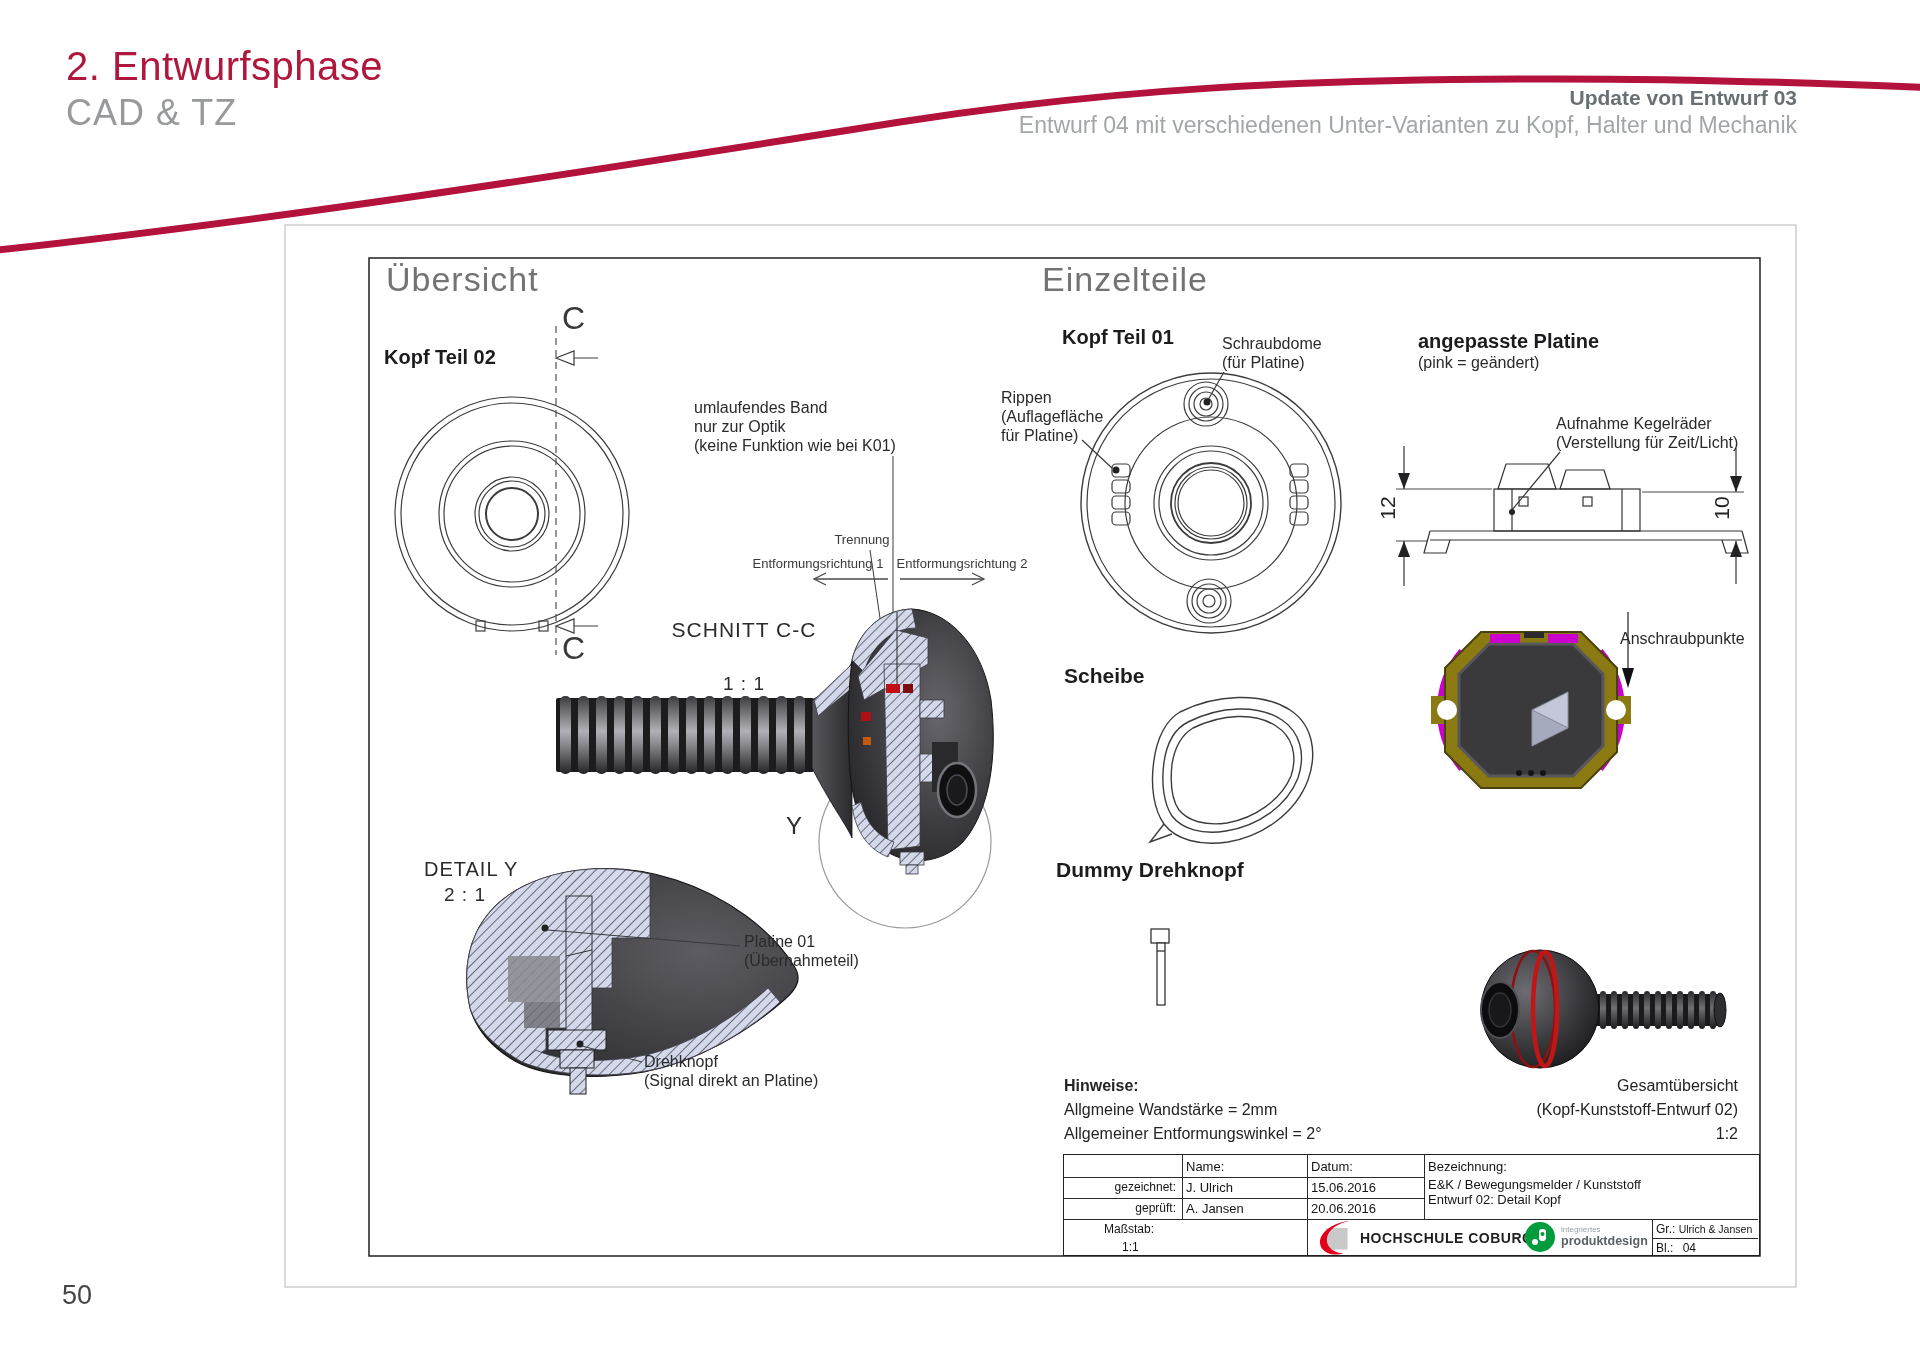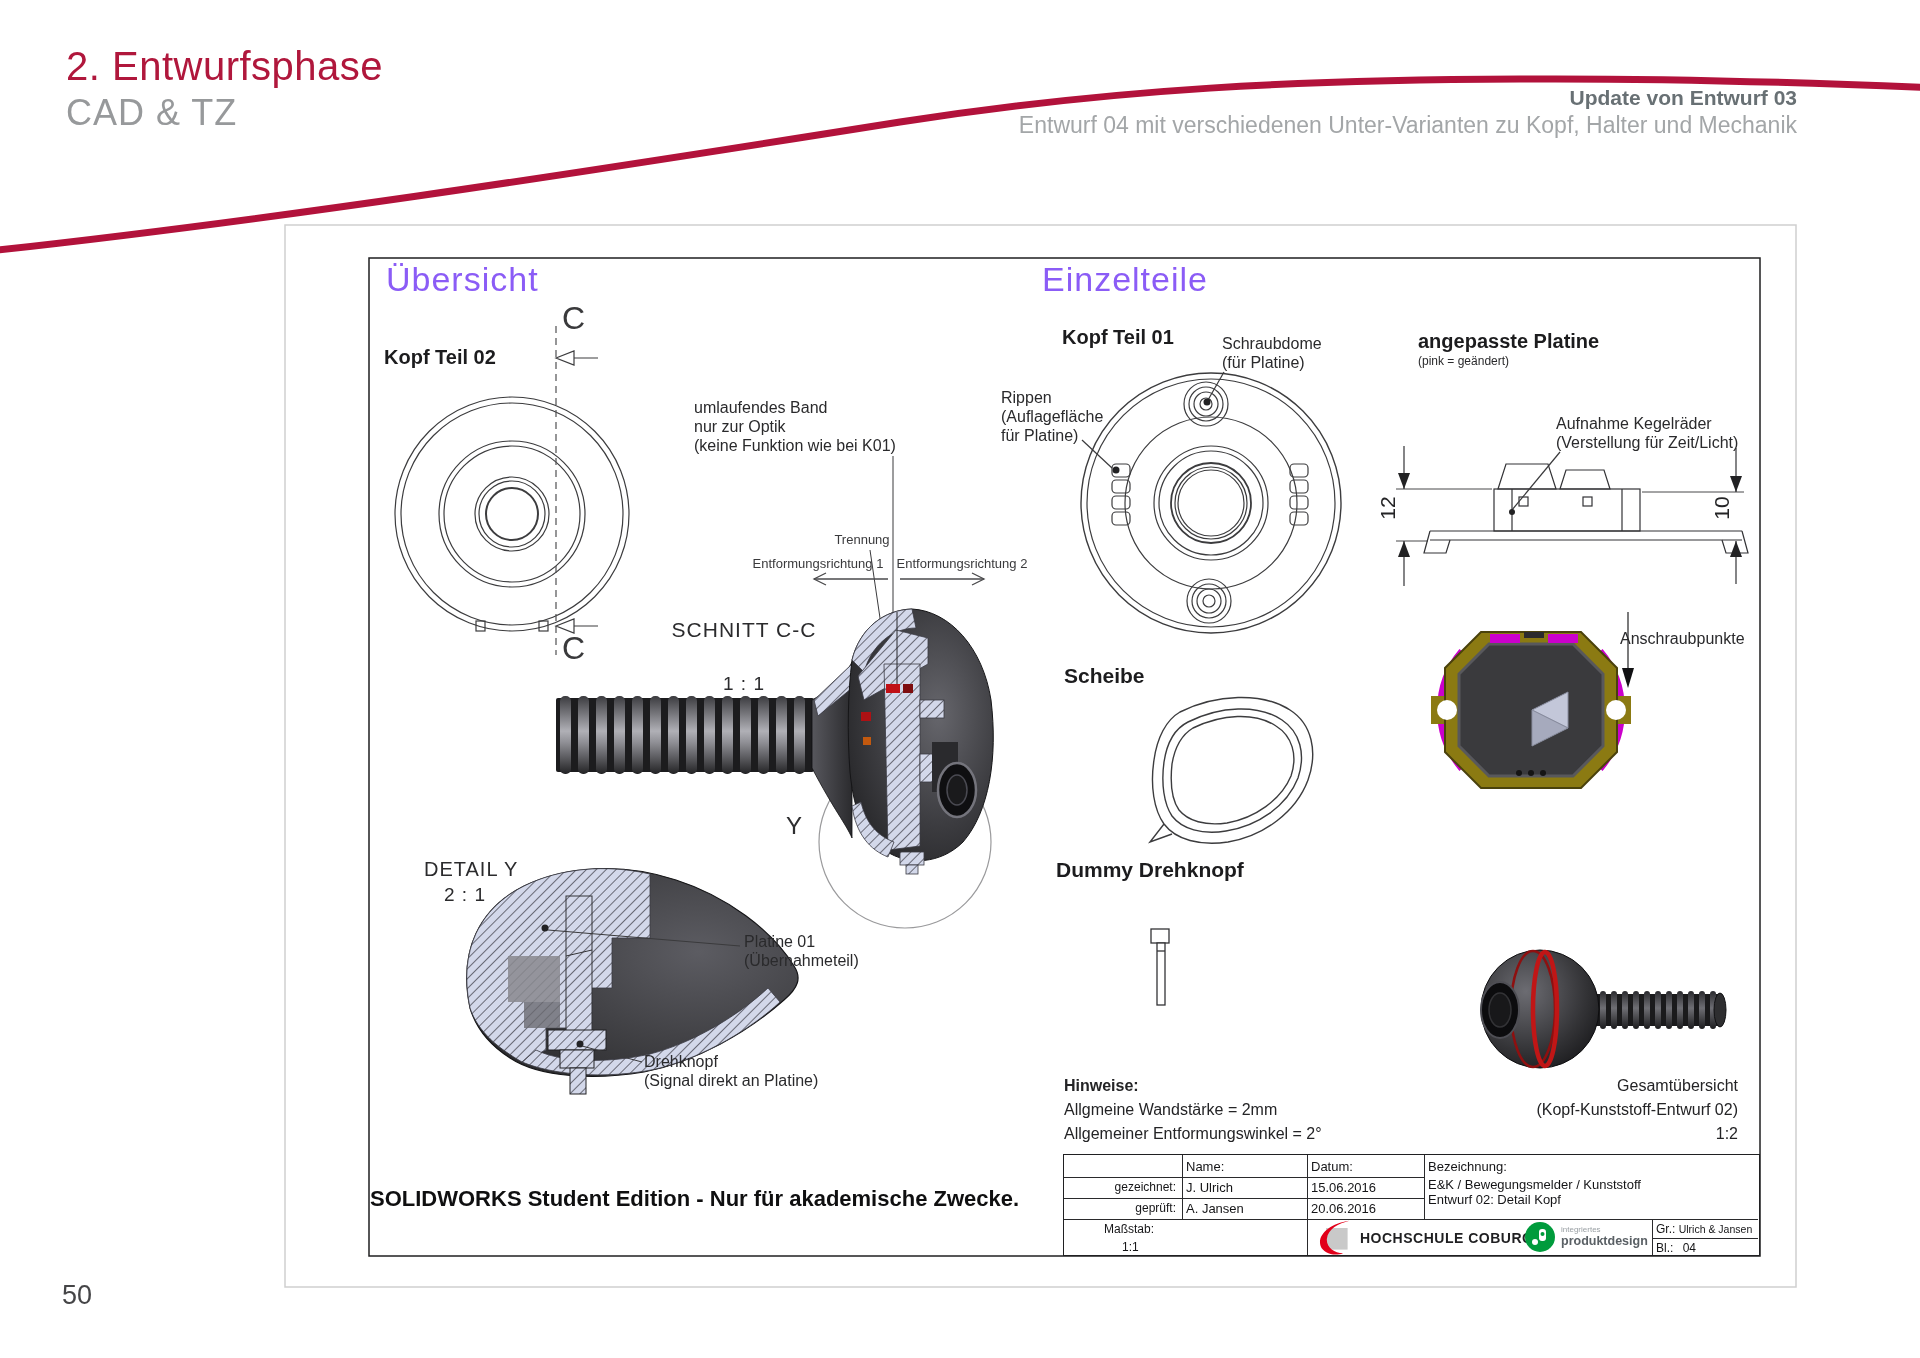--- a/index.html
+++ b/index.html
@@ -6,21 +6,21 @@
   #canvas{position:relative;width:1920px;height:1330px;background:#fff;overflow:hidden;
           font-family:"Liberation Sans",sans-serif;}
   #art{position:absolute;left:0;top:0;}
   .t{position:absolute;white-space:nowrap;color:#2d2d30;}
   .pgtitle{font-size:40px;color:#b0173c;letter-spacing:0.5px;}
   .pgsub{font-size:36px;color:#97999b;letter-spacing:1px;}
   .r{text-align:right;}
   .upd{font-size:21px;font-weight:bold;color:#687074;}
   .upddet{font-size:23px;color:#a3a6a8;}
   .variant{font-size:27px;color:#434345;}
-  .heading{font-size:34px;color:#8b5cf6;letter-spacing:1px;}
+  .heading{font-size:34px;color:#737373;letter-spacing:1px;}
   .partlbl{font-size:20px;font-weight:bold;color:#1c1c1e;}
   .ann{font-size:16px;line-height:19px;color:#2a2a2c;}
   .ann-s{font-size:13px;color:#3a3a3c;}
   .secletter{font-size:32px;color:#3a3a3c;}
   .ymark{font-size:24px;color:#2e2e30;}
   .sch{font-size:21px;letter-spacing:1px;color:#2b2b2d;}
   .dim{font-size:21px;color:#242426;width:44px;text-align:center;transform:rotate(-90deg);transform-origin:center center;}
   .hint{font-size:16px;line-height:24px;color:#242426;}
   .hintb{font-weight:bold;}
   .wm{font-size:22px;font-weight:bold;color:#0f0f10;}
@@ -334,41 +334,40 @@
   <div>Schraubdome</div>
   <div>(für Platine)</div>
 </div>
 <div class="t ann" style="left:1001px;top:388px;">
   <div>Rippen</div>
   <div>(Auflagefläche</div>
   <div>für Platine)</div>
 </div>
 
 <div class="t partlbl" style="left:1418px;top:330px;">angepasste Platine</div>
-<div class="t" style="left:1418px;top:354px;font-size:12px;color:#2a2a2c;">(pink = geändert)</div>
+<div class="t" style="left:1418px;top:354px;font-size:16px;color:#2a2a2c;">(pink = geändert)</div>
 <div class="t ann" style="left:1556px;top:414px;">
   <div>Aufnahme Kegelräder</div>
   <div>(Verstellung für Zeit/Licht)</div>
 </div>
 <div class="t dim" style="left:1366px;top:496px;">12</div>
 <div class="t dim" style="left:1700px;top:496px;">10</div>
 <div class="t ann" style="left:1620px;top:590px;margin-top:39px;">Anschraubpunkte</div>
 
 <div class="t partlbl" style="left:1064px;top:664px;font-size:21px;">Scheibe</div>
 <div class="t partlbl" style="left:1056px;top:858px;font-size:21px;">Dummy Drehknopf</div>
 
 <div class="t hint hintb" style="left:1064px;top:1074px;">Hinweise:</div>
 <div class="t hint" style="left:1064px;top:1098px;">Allgmeine Wandstärke = 2mm</div>
 <div class="t hint" style="left:1064px;top:1122px;">Allgemeiner Entformungswinkel = 2°</div>
 
 <div class="t hint r" style="right:182px;top:1074px;">Gesamtübersicht</div>
 <div class="t hint r" style="right:182px;top:1098px;">(Kopf-Kunststoff-Entwurf 02)</div>
 <div class="t hint r" style="right:182px;top:1122px;">1:2</div>
 
-<div class="t wm" style="left:370px;top:1186px;">SOLIDWORKS Student Edition - Nur für akademische Zwecke.</div>
 
 <div id="tblock">
   <div class="ln" style="left:118px;top:0;width:1px;height:64px;"></div>
   <div class="ln" style="left:243px;top:0;width:1px;height:100px;"></div>
   <div class="ln" style="left:360px;top:0;width:1px;height:64px;"></div>
   <div class="ln" style="left:588px;top:64px;width:1px;height:36px;"></div>
   <div class="ln" style="left:0;top:22px;width:360px;height:1px;"></div>
   <div class="ln" style="left:0;top:43px;width:360px;height:1px;"></div>
   <div class="ln" style="left:0;top:64px;width:694px;height:1px;"></div>
   <div class="ln" style="left:588px;top:83px;width:106px;height:1px;"></div>

